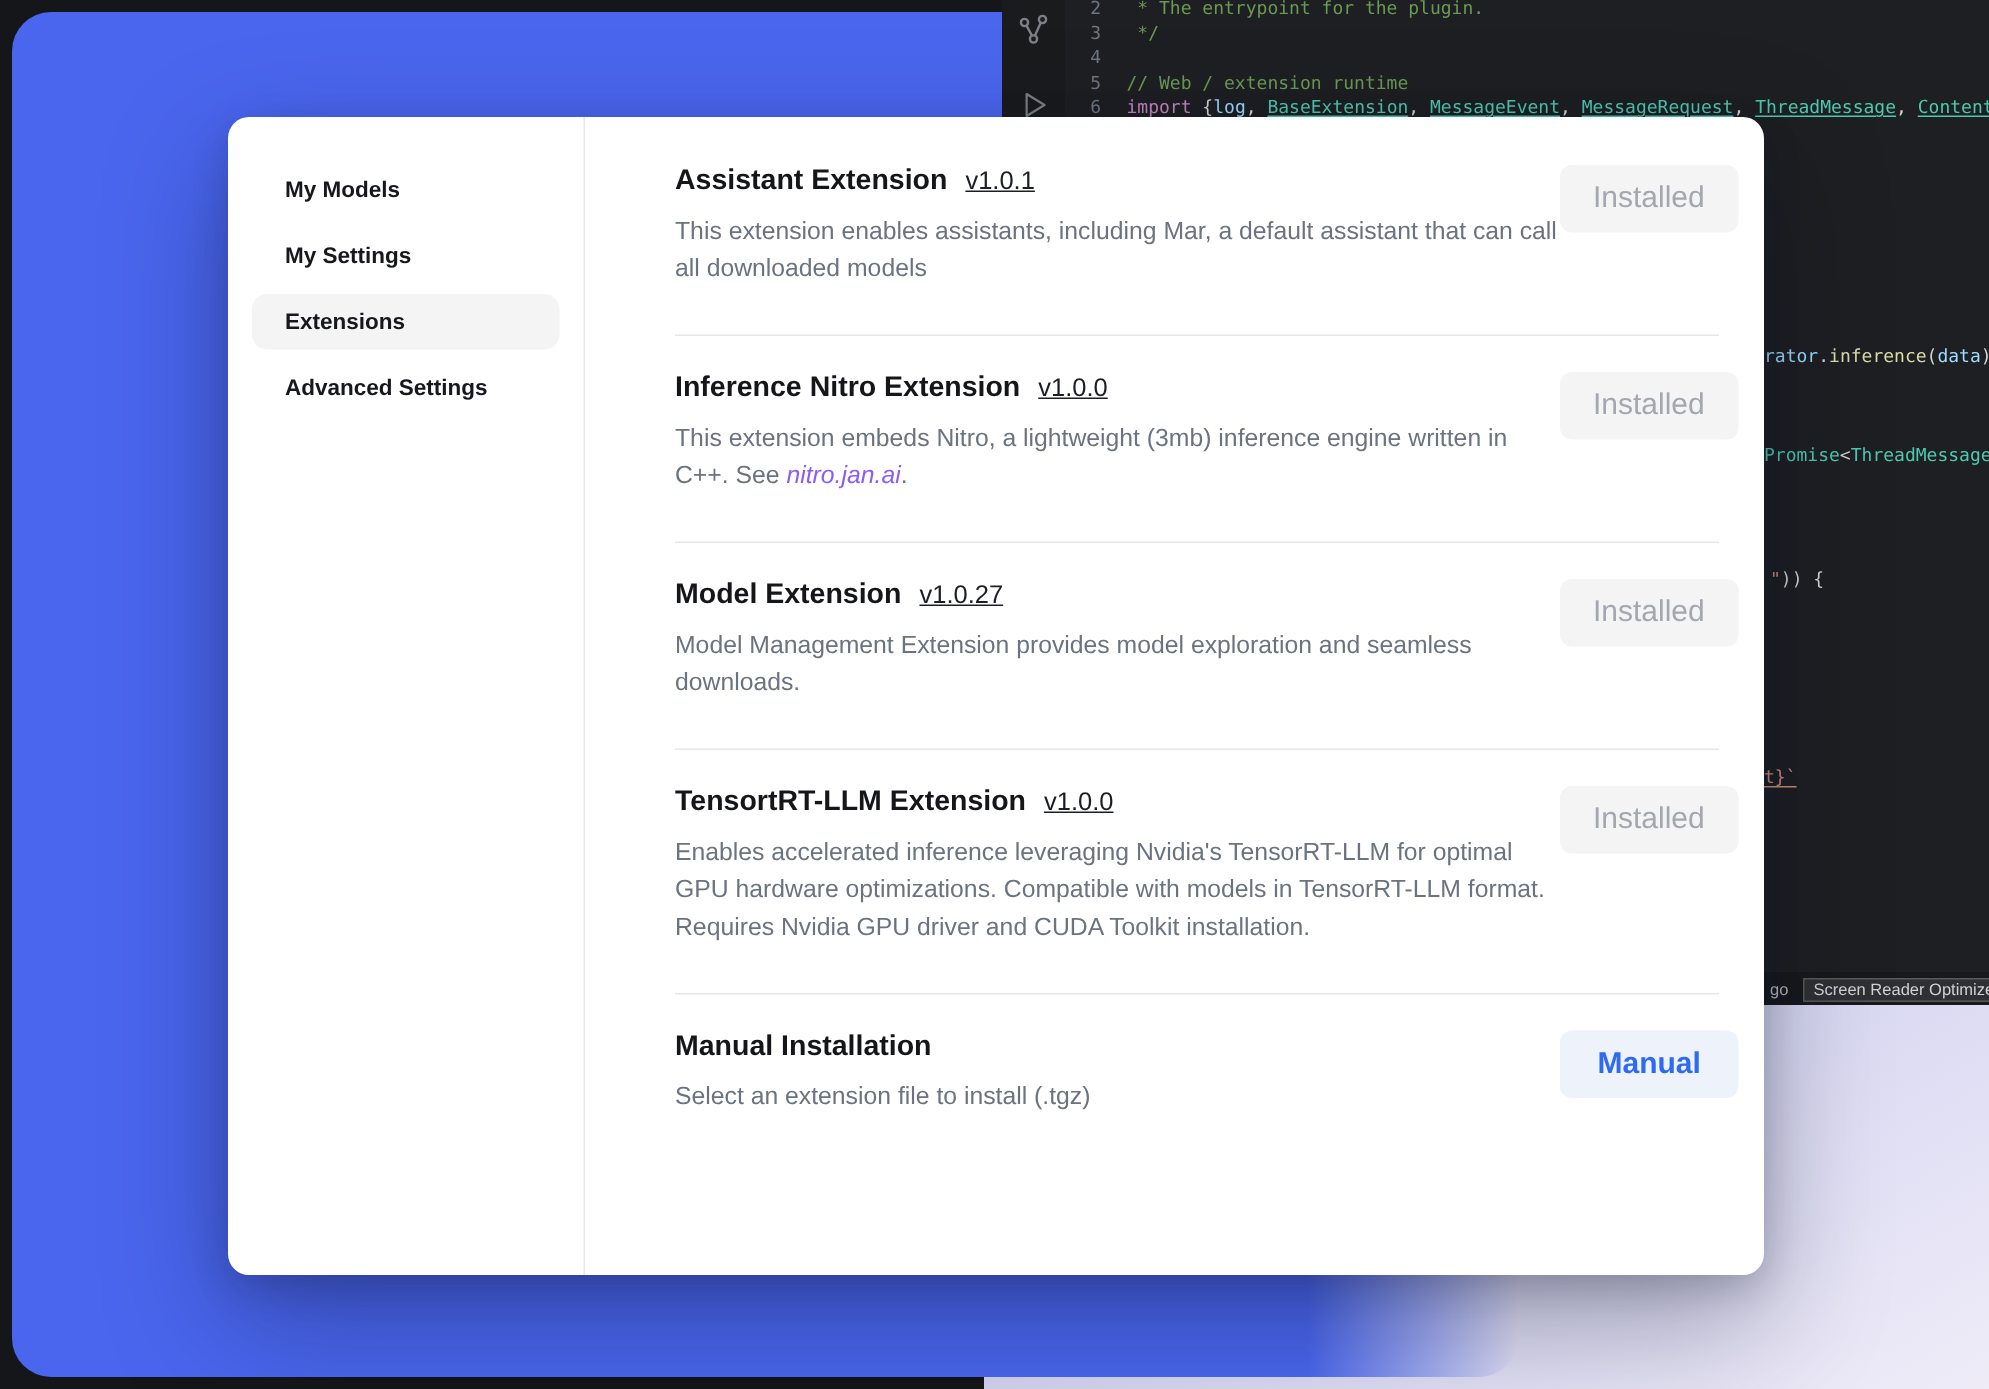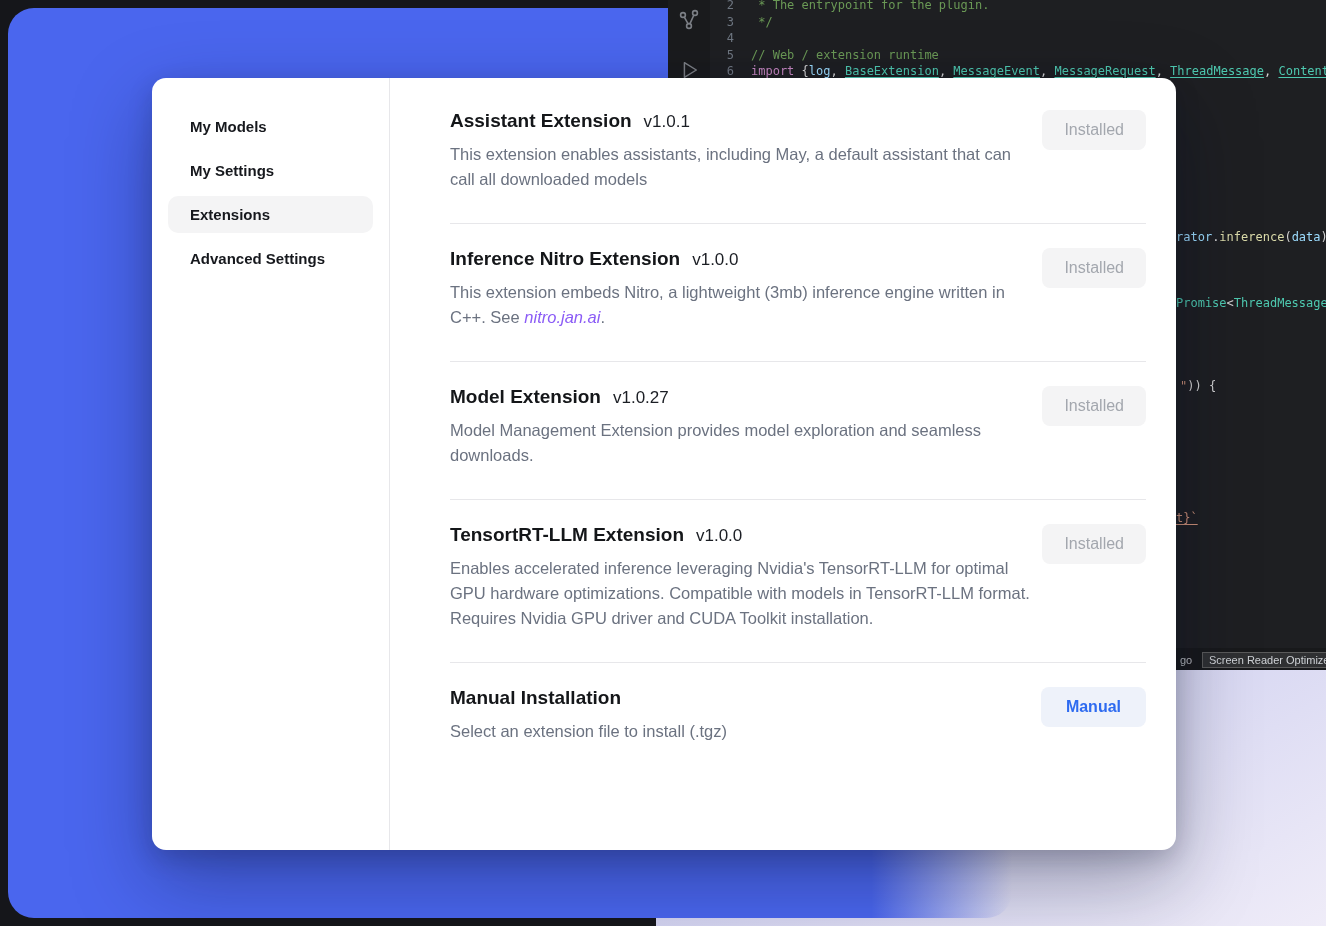--- a/index.html
+++ b/index.html
@@ -52,24 +52,24 @@
     border-radius:10px; cursor:pointer; white-space:nowrap; }
   .side-item.active { background:#f4f4f5; }
 
   .content { flex:1; padding:0 30px 0 34px; overflow:hidden; }
   .entry { display:flex; align-items:flex-start; padding:24px 0 31px; border-bottom:1px solid #e7e7ea;margin-left:26px; }
   .entry.first { padding-top:32px; }
   .entry.last { border-bottom:none; padding-bottom:26px; }
   .entry-text { width:590px; flex:none; }
   .entry-head { display:flex; align-items:baseline; gap:12px; }
   .entry-head h3 { margin:0; font-size:19px; font-weight:700; color:#141619; }
-  .ver { font-size:17px; font-weight:400; color:#1b1e24; }
+  .ver { font-size:17px; font-weight:400; color:#1b1e24;text-decoration:underline; }
   .desc { margin:10px 0 0 0; font-size:16.5px; line-height:25px; color:#6b7280; }
   .link { color:#8b5cf6; text-decoration:none; cursor:pointer;font-style:italic; }
-  .btn { margin-left:auto; border:none; border-radius:8px; padding:11px 22px; font-size:16px;
+  .btn { margin-left:auto; border:none; border-radius:8px; padding:11px 22px; font-size:20px;
     font-family:inherit; cursor:pointer; }
   .btn.installed { background:#f4f4f5; color:#a3a7ae; font-weight:500; }
   .btn.select { background:#eef2fa; color:#2e6bf0; font-weight:700; padding:11px 25px; }
 </style>
 </head>
 <body>
 
 <div class="stage">
 
   <div class="wallpaper"></div>
@@ -135,21 +135,21 @@
     </nav>
 
     <main class="content">
 
       <section class="entry first">
         <div class="entry-text">
           <div class="entry-head">
             <h3>Assistant Extension</h3>
             <span class="ver">v1.0.1</span>
           </div>
-          <p class="desc">This extension enables assistants, including May, a default assistant that can call all downloaded models</p>
+          <p class="desc">This extension enables assistants, including Mar, a default assistant that can call all downloaded models</p>
         </div>
         <button class="btn installed">Installed</button>
       </section>
 
       <section class="entry">
         <div class="entry-text">
           <div class="entry-head">
             <h3>Inference Nitro Extension</h3>
             <span class="ver">v1.0.0</span>
           </div>

